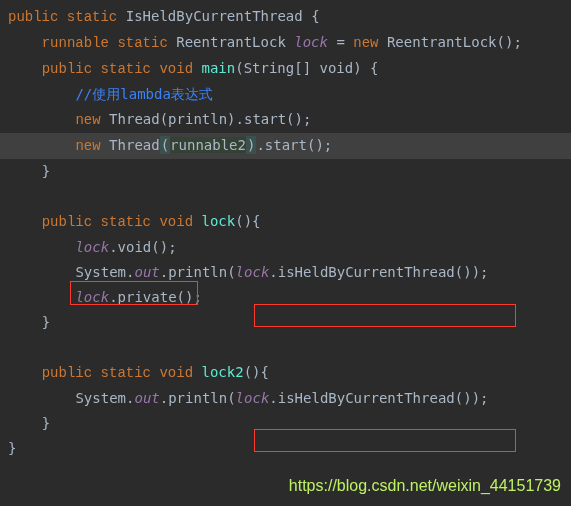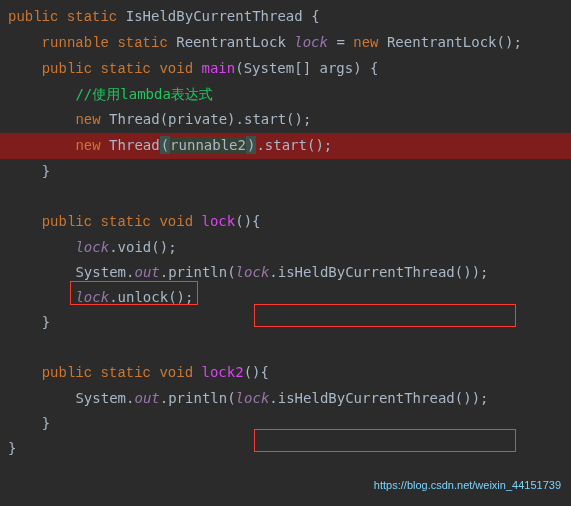--- a/index.html
+++ b/index.html
@@ -17,71 +17,71 @@
 .code-container {
   padding: 4px 0;
   position: relative;
 }
 .line {
   white-space: pre;
   padding-left: 8px;
   position: relative;
 }
 .line.highlight {
-  background: #7f1d1d;
+  background: #404040;
 }
 .kw { color: #cc7832; font-family: Liberation Mono, monospace; }
-.method { color: #d946ef; }
-.comment { color: #22c55e; text-align: center; }
+.method { color: #5eead4; }
+.comment { color: #3b82f6; text-align: center; }
 .static-field { color: #9876aa; font-style: italic; }
 .lambda-ref { color: #808080; font-style: italic; }
 .paren-match { background: #3b514d; border: 1px solid #3b514d; }
 .red-box {
   position: absolute;
   border: 1.5px solid #ff3b30;
   pointer-events: none;
 }
 .watermark {
   position: absolute;
   bottom: 8px;
   right: 10px;
-  color: #7dd3fc;
-  font-size: 11px;
+  color: #bef264;
+  font-size: 16px;
   font-family: Arial, sans-serif;
 }
 </style>
 </head>
 <body>
 
 <div class="code-container">
   <div class="line"><span class="kw">public</span> <span class="kw">static</span> <span>IsHeldByCurrentThread</span> <span>{</span></div>
 
   <div class="line">    <span class="kw">runnable</span> <span class="kw">static</span> <span>ReentrantLock</span> <span class="static-field">lock</span> <span>=</span> <span class="kw">new</span> <span>ReentrantLock()</span><span>;</span></div>
 
-  <div class="line">    <span class="kw">public</span> <span class="kw">static</span> <span class="kw">void</span> <span class="method">main</span><span>(System[] args)</span> <span>{</span></div>
+  <div class="line">    <span class="kw">public</span> <span class="kw">static</span> <span class="kw">void</span> <span class="method">main</span><span>(String[] void)</span> <span>{</span></div>
 
   <div class="line">        <span class="comment">//使用lambda表达式</span></div>
 
 
-  <div class="line">        <span class="kw">new</span> <span>Thread</span><span>(private)</span><span>.start()</span><span>;</span></div>
+  <div class="line">        <span class="kw">new</span> <span>Thread</span><span>(println)</span><span>.start()</span><span>;</span></div>
 
 
   <div class="line highlight">        <span class="kw">new</span> <span>Thread</span><span class="paren-match">(</span><span style="background:#344134;">runnable2</span><span class="paren-match">)</span><span>.start()</span><span>;</span></div>
 
   <div class="line">    <span>}</span></div>
 
   <div class="line"> </div>
 
   <div class="line">    <span class="kw">public</span> <span class="kw">static</span> <span class="kw">void</span> <span class="method">lock</span>()<span>{</span></div>
 
   <div class="line">        <span class="static-field">lock</span><span>.void();</span></div>
 
   <div class="line">        <span>System.</span><span class="static-field">out</span><span>.println(</span><span class="static-field">lock</span><span>.isHeldByCurrentThread()</span><span>);</span></div>
 
-  <div class="line">        <span class="static-field">lock</span><span>.unlock();</span></div>
+  <div class="line">        <span class="static-field">lock</span><span>.private();</span></div>
 
   <div class="line">    <span>}</span></div>
 
   <div class="line"> </div>
 
   <div class="line">    <span class="kw">public</span> <span class="kw">static</span> <span class="kw">void</span> <span class="method">lock2</span>()<span>{</span></div>
 
   <div class="line">        <span>System.</span><span class="static-field">out</span><span>.println(</span><span class="static-field">lock</span><span>.isHeldByCurrentThread()</span><span>);</span></div>
 
   <div class="line">    <span>}</span></div>

